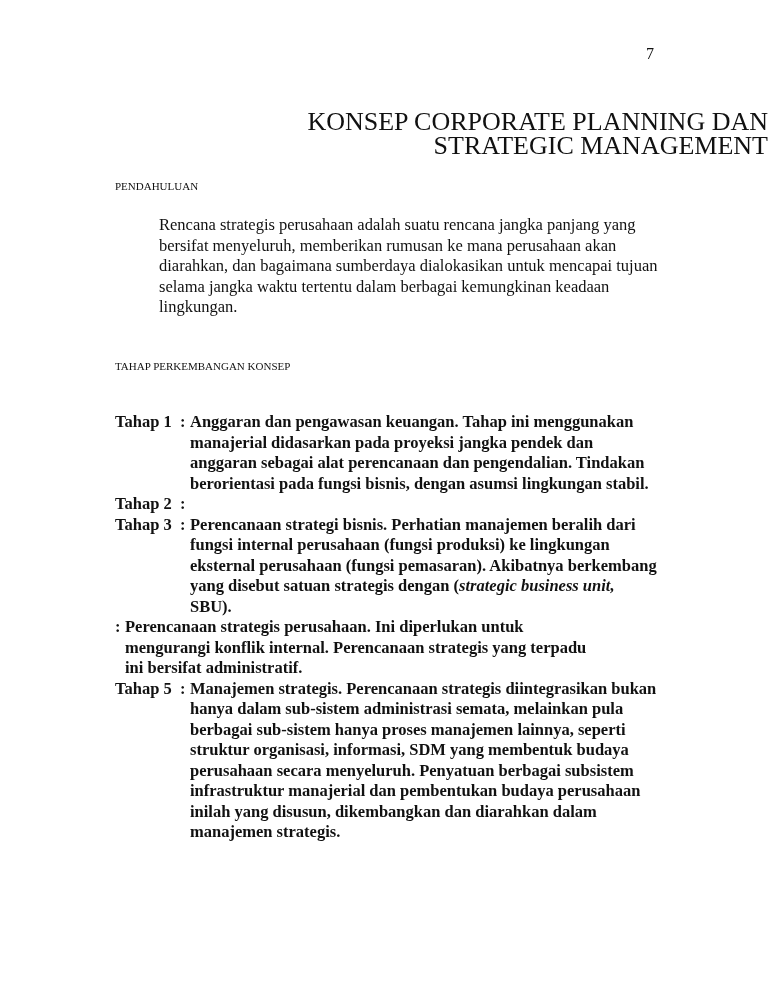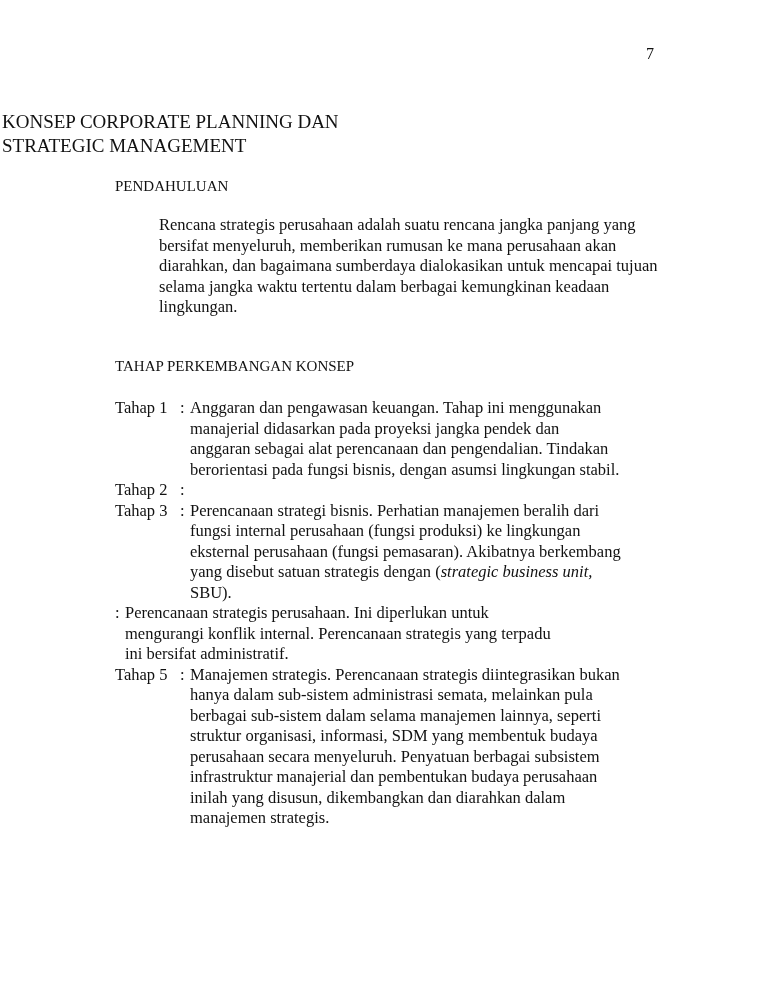--- a/index.html
+++ b/index.html
@@ -21,45 +21,46 @@
       position: absolute;
       top: 44px;
       left: 646px;
       font-size: 16px;
     }
     .title {
       position: absolute;
       top: 110px;
       left: 0;
       width: 768px;
-      text-align: left;
-      font-size: 19px;
+      text-align: right;
+      font-size: 26px;
       line-height: 24px;
     }
     .title div { padding-left: 2px; }
     .section-heading {
       position: absolute;
       left: 115px;
-      font-size: 15px;
+      font-size: 11px;
     }
     #heading-1 { top: 176px; }
     #heading-2 { top: 356px; }
     .paragraph {
       position: absolute;
       top: 215px;
       left: 115px;
       width: 540px;
       margin-left: 44px;
     }
     .paragraph div { white-space: nowrap; }
     .stages {
       position: absolute;
-      top: 398px;
+      top: 412px;
       left: 115px;
       width: 560px;
+      font-weight: bold;
     }
     .stage {
       position: relative;
       display: flex;
     }
     .stage-label {
       width: 65px;
       flex: 0 0 65px;
       white-space: nowrap;
     }
@@ -131,21 +132,21 @@
       <div>ini bersifat administratif.</div>
     </div>
   </div>
 
   <div class="stage">
     <div class="stage-label">Tahap 5</div>
     <div class="stage-colon">:</div>
     <div class="stage-body">
       <div>Manajemen strategis. Perencanaan strategis diintegrasikan bukan</div>
       <div>hanya dalam sub-sistem administrasi semata, melainkan pula</div>
-      <div>berbagai sub-sistem dalam selama manajemen lainnya, seperti</div>
+      <div>berbagai sub-sistem hanya proses manajemen lainnya, seperti</div>
       <div>struktur organisasi, informasi, SDM yang membentuk budaya</div>
       <div>perusahaan secara menyeluruh. Penyatuan berbagai subsistem</div>
       <div>infrastruktur manajerial dan pembentukan budaya perusahaan</div>
       <div>inilah yang disusun, dikembangkan dan diarahkan dalam</div>
       <div>manajemen strategis.</div>
     </div>
   </div>
 
 </div>
 

